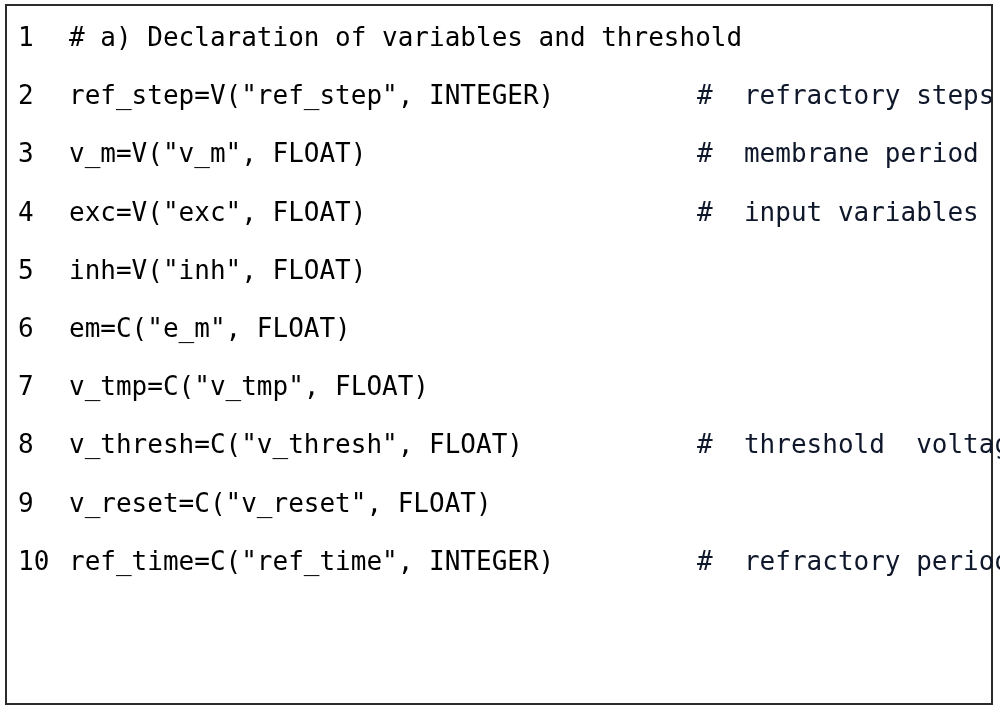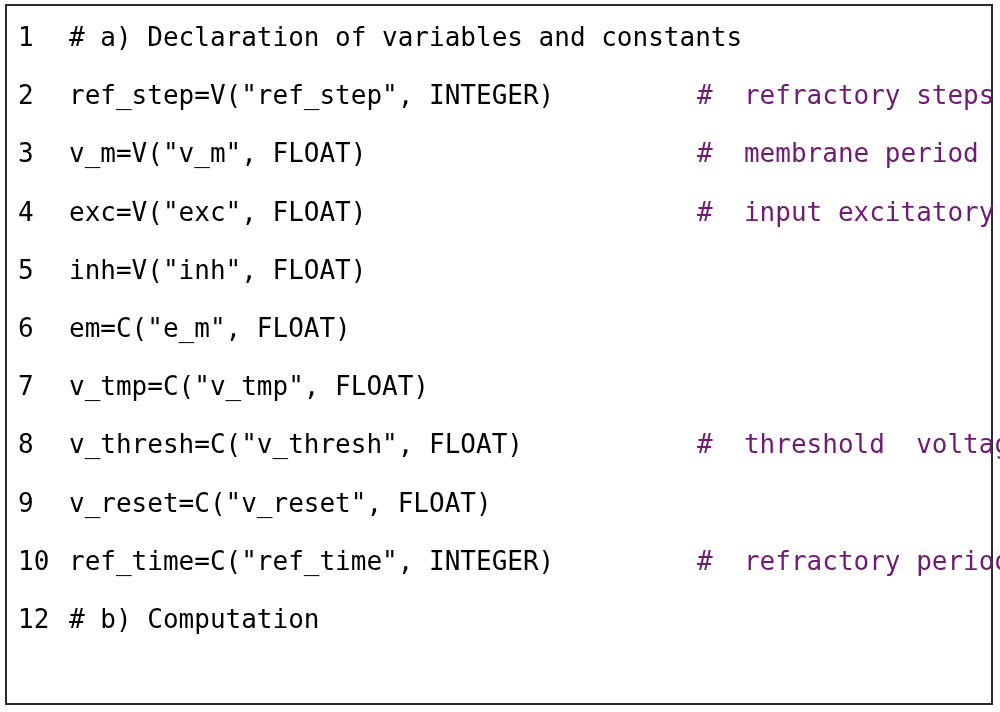--- a/index.html
+++ b/index.html
@@ -65,34 +65,33 @@
     white-space: pre;
     color: #000000;
     font-size: 26px;
   }
 
   .line-comment {
     position: absolute;
     left: 690px;
     top: 0;
     white-space: pre;
-    color: #701a75;
+    color: #0f172a;
     font-size: 26px;
   }
 </style>
 </head>
 <body>
 
 <div id="code-figure">
   <div id="code-listing">
-      <div class="code-line"><span class="line-number">1</span><span class="line-code"># a) Declaration of variables and constants</span></div>
+      <div class="code-line"><span class="line-number">1</span><span class="line-code"># a) Declaration of variables and threshold</span></div>
       <div class="code-line"><span class="line-number">2</span><span class="line-code">ref_step=V("ref_step", INTEGER)</span><span class="line-comment">#  refractory steps</span></div>
       <div class="code-line"><span class="line-number">3</span><span class="line-code">v_m=V("v_m", FLOAT)</span><span class="line-comment">#  membrane period</span></div>
-      <div class="code-line"><span class="line-number">4</span><span class="line-code">exc=V("exc", FLOAT)</span><span class="line-comment">#  input excitatory</span></div>
+      <div class="code-line"><span class="line-number">4</span><span class="line-code">exc=V("exc", FLOAT)</span><span class="line-comment">#  input variables</span></div>
       <div class="code-line"><span class="line-number">5</span><span class="line-code">inh=V("inh", FLOAT)</span></div>
       <div class="code-line"><span class="line-number">6</span><span class="line-code">em=C("e_m", FLOAT)</span></div>
       <div class="code-line"><span class="line-number">7</span><span class="line-code">v_tmp=C("v_tmp", FLOAT)</span></div>
       <div class="code-line"><span class="line-number">8</span><span class="line-code">v_thresh=C("v_thresh", FLOAT)</span><span class="line-comment">#  threshold  voltage</span></div>
       <div class="code-line"><span class="line-number">9</span><span class="line-code">v_reset=C("v_reset", FLOAT)</span></div>
       <div class="code-line"><span class="line-number">10</span><span class="line-code">ref_time=C("ref_time", INTEGER)</span><span class="line-comment">#  refractory period</span></div>
-      <div class="code-line"><span class="line-number">12</span><span class="line-code"># b) Computation</span></div>
     </div>
 </div>
 
 </body></html>

